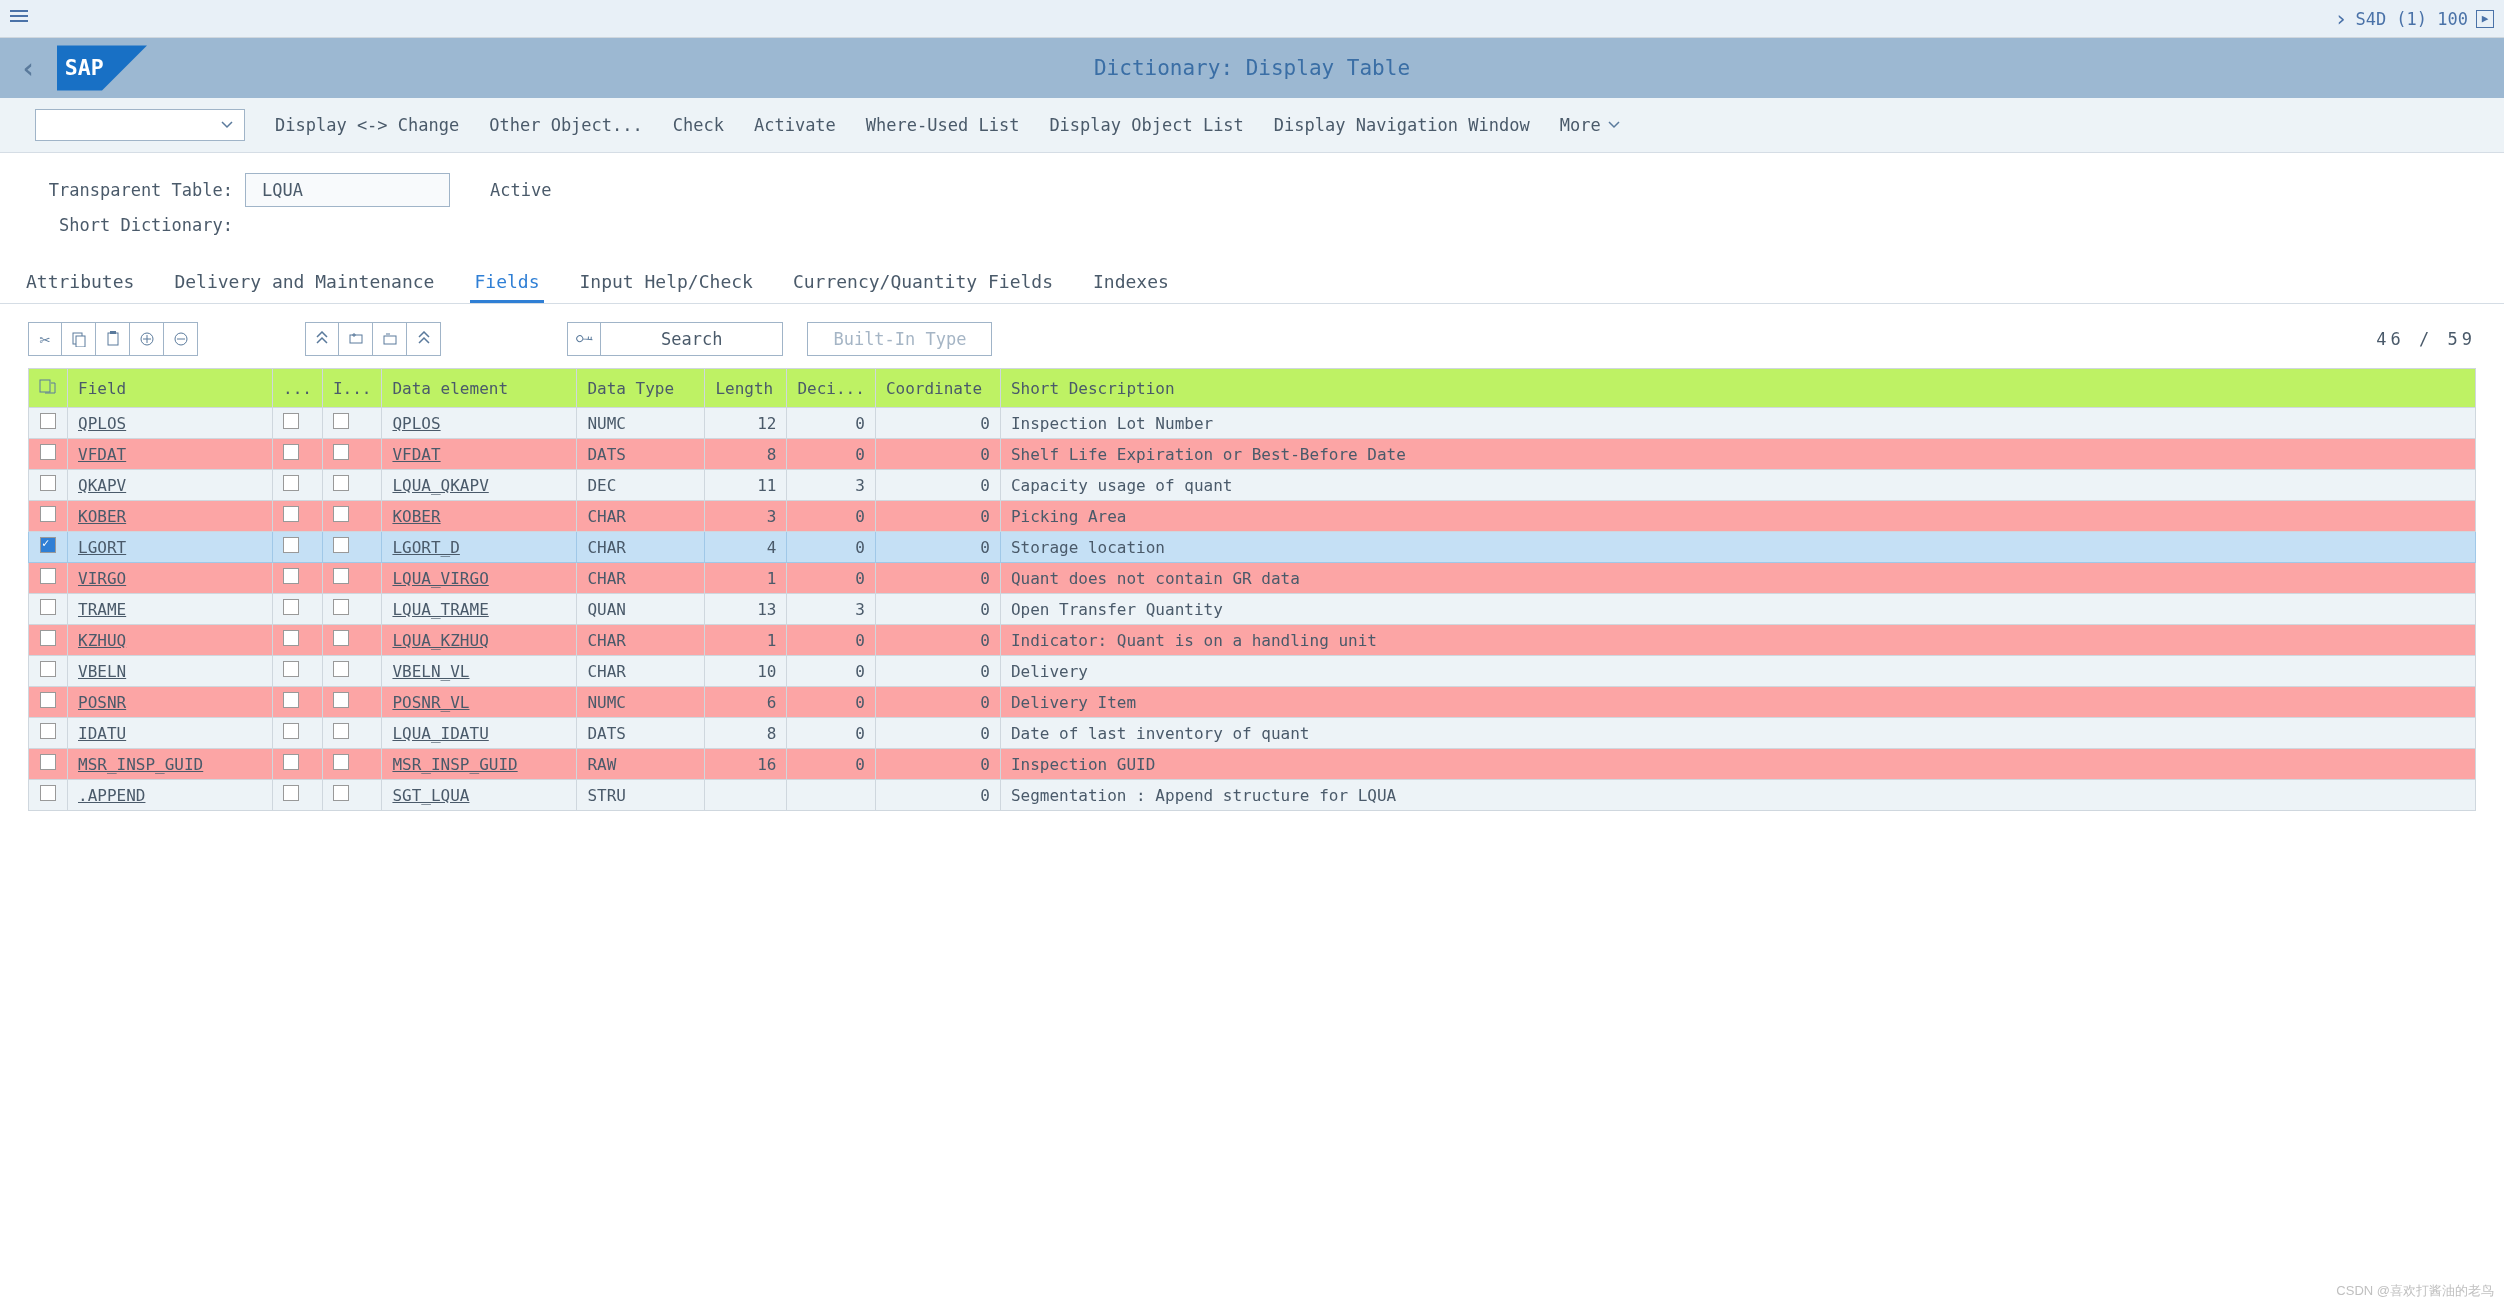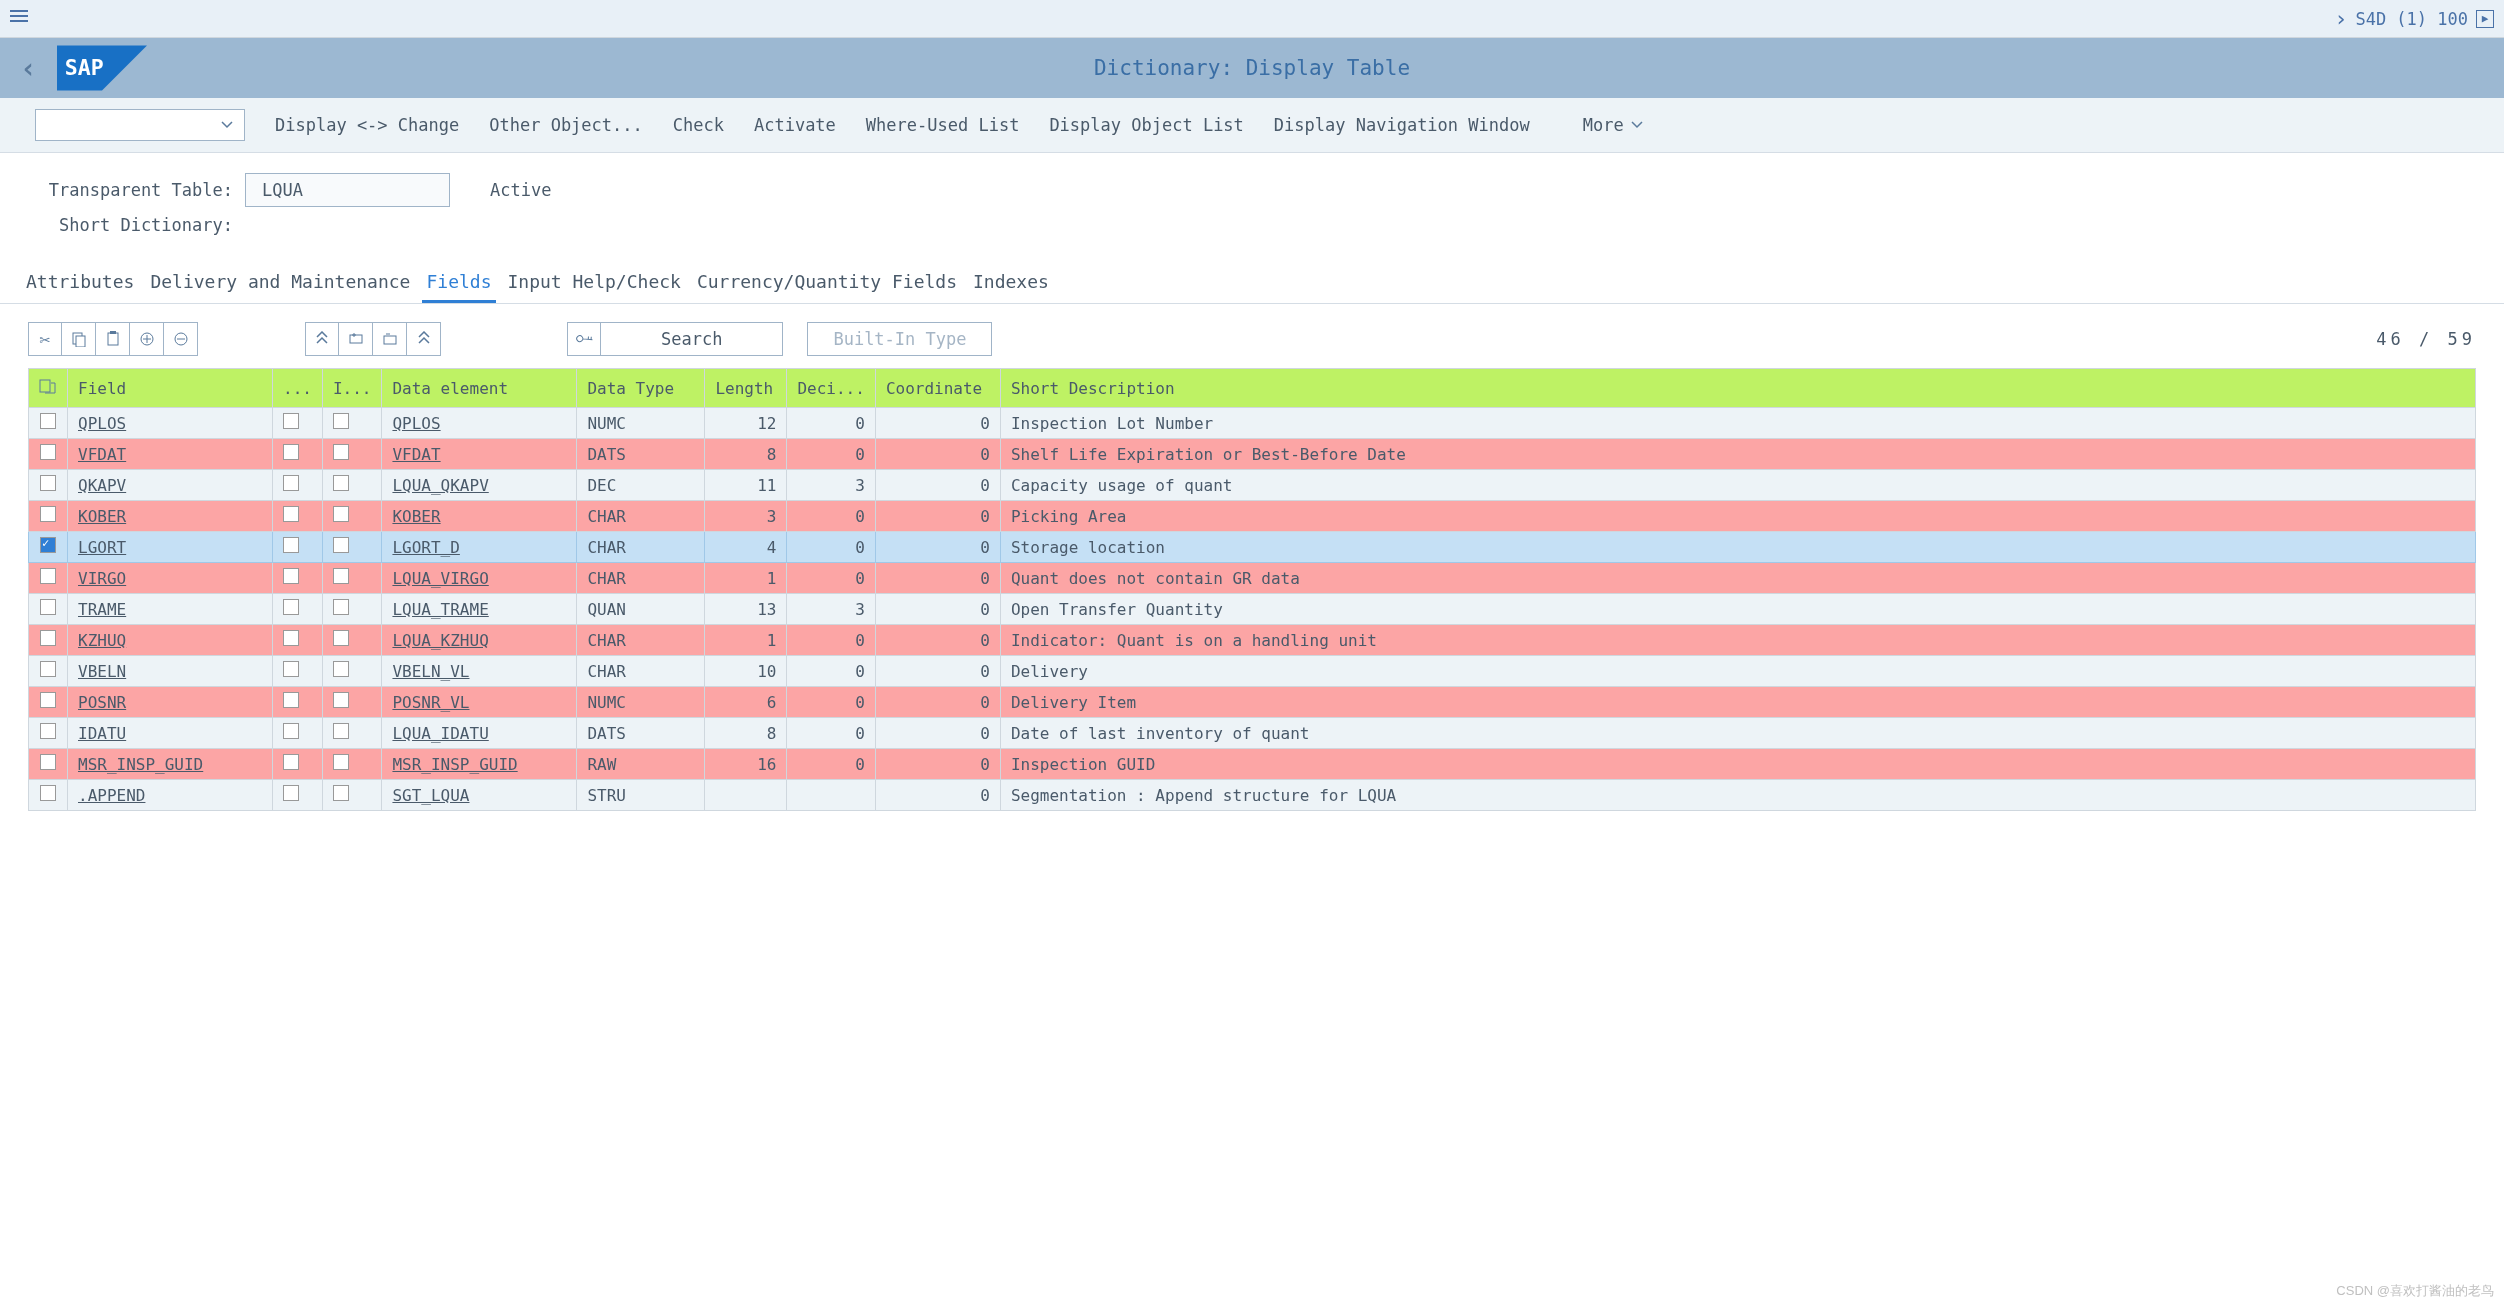--- a/index.html
+++ b/index.html
@@ -11,31 +11,31 @@
 .topbar-right { display: flex; align-items: center; gap: 8px; color: #4a72a8; font-size: 17px; }
 
 .header { background: #9cb8d2; height: 60px; display: flex; align-items: center; padding: 0 20px; position: relative; }
 .back-btn { font-size: 28px; color: #5a7a9c; cursor: pointer; margin-right: 20px; font-weight: bold; }
 .sap-logo { width: 90px; height: 46px; }
 .header-title { position: absolute; left: 50%; transform: translateX(-50%); font-size: 21px; color: #3a6ea5; }
 
 .toolbar { background: #edf3f7; height: 55px; display: flex; align-items: center; padding: 0 35px; gap: 30px; border-bottom: 1px solid #d5dde5; }
 .toolbar-dropdown { width: 210px; height: 32px; border: 1px solid #a0b4c8; background: #fff; display: flex; align-items: center; justify-content: flex-end; padding-right: 10px; cursor: pointer; }
 .toolbar-item { font-size: 17px; color: #4a5a6a; cursor: pointer; white-space: nowrap; }
-.toolbar-more { display: flex; align-items: center; gap: 6px; margin-left: 23px; }
+.toolbar-more { display: flex; align-items: center; gap: 6px; }
 
 .form-area { padding: 20px 35px 10px 35px; }
 .form-row { display: flex; align-items: center; margin-bottom: 8px; }
 .form-label { width: 210px; text-align: right; padding-right: 12px; font-size: 17px; color: #4a5a6a; }
 .form-input { height: 34px; border: 1px solid #a0b4c8; background: #f8fafc; padding: 0 16px; font-size: 17px; color: #4a5a6a; font-family: inherit; }
 .form-input.w1 { width: 205px; }
 .form-input.w2 { width: 735px; }
 .form-status { margin-left: 40px; font-size: 17px; color: #4a5a6a; }
 
-.tabs { display: flex; gap: 8px; padding: 0 22px; border-bottom: 1px solid #d5dde5; margin-top: 10px; }
+.tabs { display: flex; gap: 32px; padding: 0 22px; border-bottom: 1px solid #d5dde5; margin-top: 10px; }
 .tab { padding: 8px 4px; font-size: 18px; color: #4a5a6a; cursor: pointer; border-bottom: 3px solid transparent; }
 .tab.active { color: #2f7fd5; border-bottom-color: #2f7fd5; }
 
 .table-toolbar { display: flex; align-items: center; padding: 18px 28px 12px 28px; justify-content: space-between; }
 .table-toolbar-left { display: flex; align-items: center; gap: 6px; }
 .icon-btn { width: 34px; height: 34px; border: 1px solid #a0b4c8; background: #fff; display: flex; align-items: center; justify-content: center; cursor: pointer; font-size: 18px; color: #5a7a9c; }
 .icon-btn-group { display: flex; }
 .icon-btn-group .icon-btn:not(:first-child) { border-left: none; }
 .search-group { display: flex; align-items: center; margin-left: 120px; justify-content: center; }
 .search-btn { height: 34px; padding: 0 60px; border: 1px solid #a0b4c8; border-left: none; background: #fff; cursor: pointer; color: #4a5a6a; font-size: 17px; font-family: inherit; }

